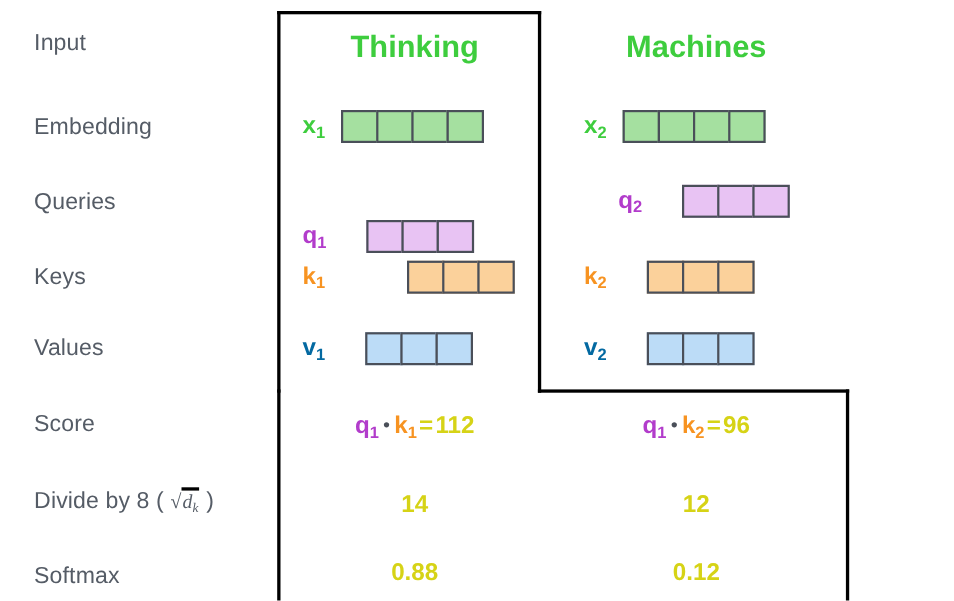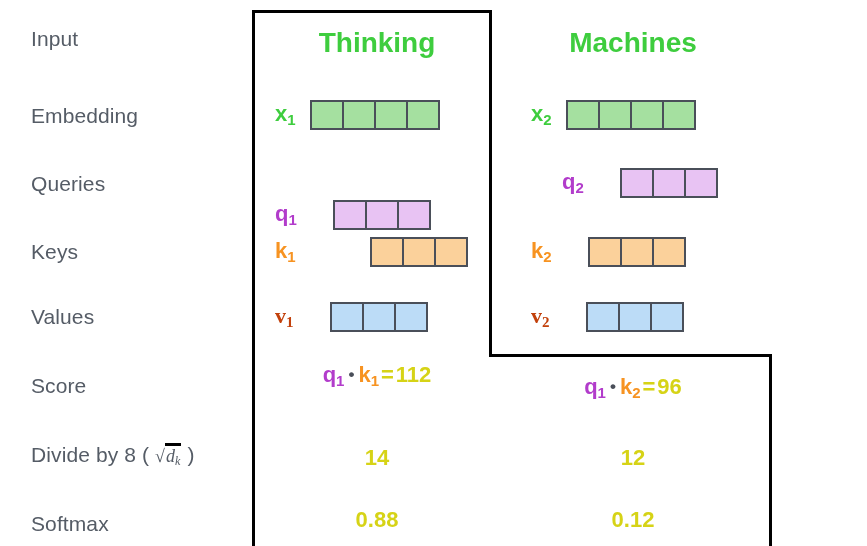--- a/index.html
+++ b/index.html
@@ -117,21 +117,21 @@
     border: 2px solid #4a4f59;
     box-sizing: border-box;
     margin-left: -2px;
   }
   .cell:first-child { margin-left: 0; }
 
   
   .c-x  { color: #3ecd3e; }
   .c-q  { color: #b23ccb; }
   .c-k  { color: #f79321; }
-  .c-v  { color: #c2410c; font-family: Liberation Serif, serif; }
+  .c-v  { color: #0369a1; }
   .b-x  { background: #a5e0a0; }
   .b-q  { background: #e8c3f3; }
   .b-k  { background: #fbd19b; }
   .b-v  { background: #bcdcf7; }
 
   
   .expr {
     position: absolute;
     font-size: 22px;
     font-weight: bold;
@@ -251,21 +251,21 @@
 </div>
 <div class="vec" style="left:531px; top:302px;">
   <span class="vec-name c-v"><span>v</span><span class="sub">2</span></span>
   <span class="boxes" style="margin-left:22px">
     <span class="cell b-v"></span>
     <span class="cell b-v"></span>
     <span class="cell b-v"></span>
   </span>
 </div>
 
-<div class="expr" style="left:292px; top:364px; width:170px;">
+<div class="expr" style="left:292px; top:376px; width:170px;">
   <span class="c-q"><span>q</span><span class="sub">1</span></span><span class="op-dot">•</span><span class="c-k"><span>k</span><span class="sub">1</span></span><span class="eq">=</span><span class="c-num">112</span>
 </div>
 <div class="expr" style="left:548px; top:376px; width:170px;text-align:center;">
   <span class="c-q"><span>q</span><span class="sub">1</span></span><span class="op-dot">•</span><span class="c-k"><span>k</span><span class="sub">2</span></span><span class="eq">=</span><span class="c-num">96</span>
 </div>
 
 <div class="value-row" style="left:292px; top:445px; width:170px;">14</div>
 <div class="value-row" style="left:548px; top:445px; width:170px;">12</div>
 
 <div class="value-row" style="left:292px; top:507px; width:170px;">0.88</div>

